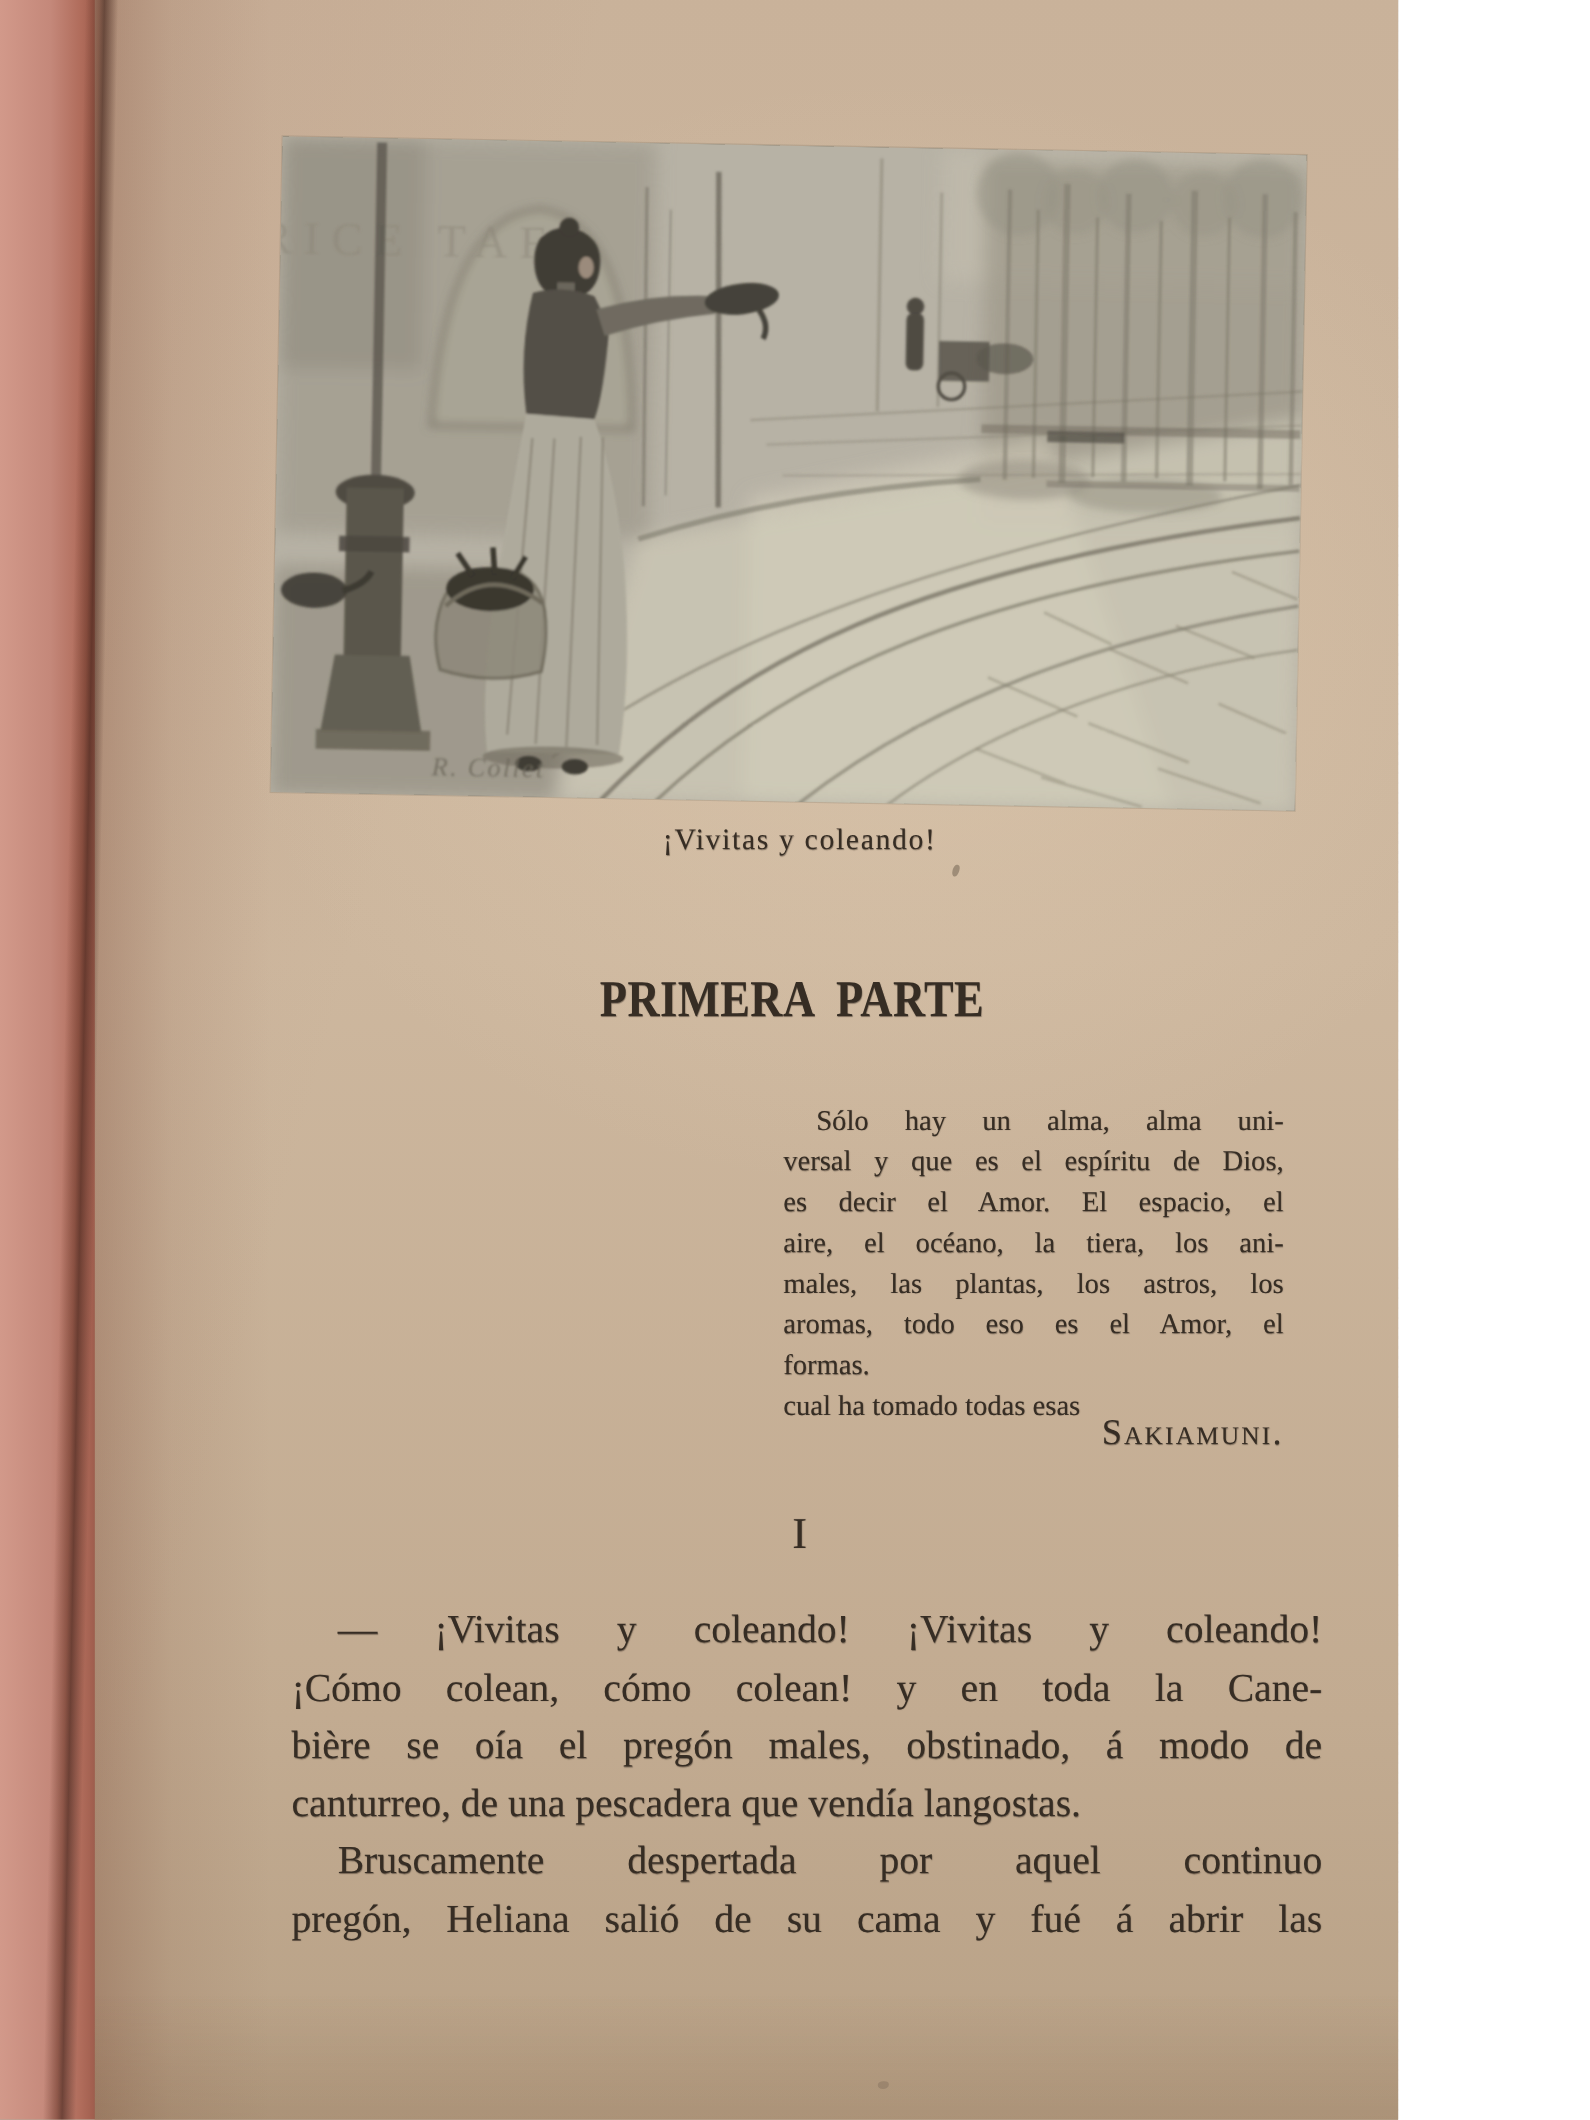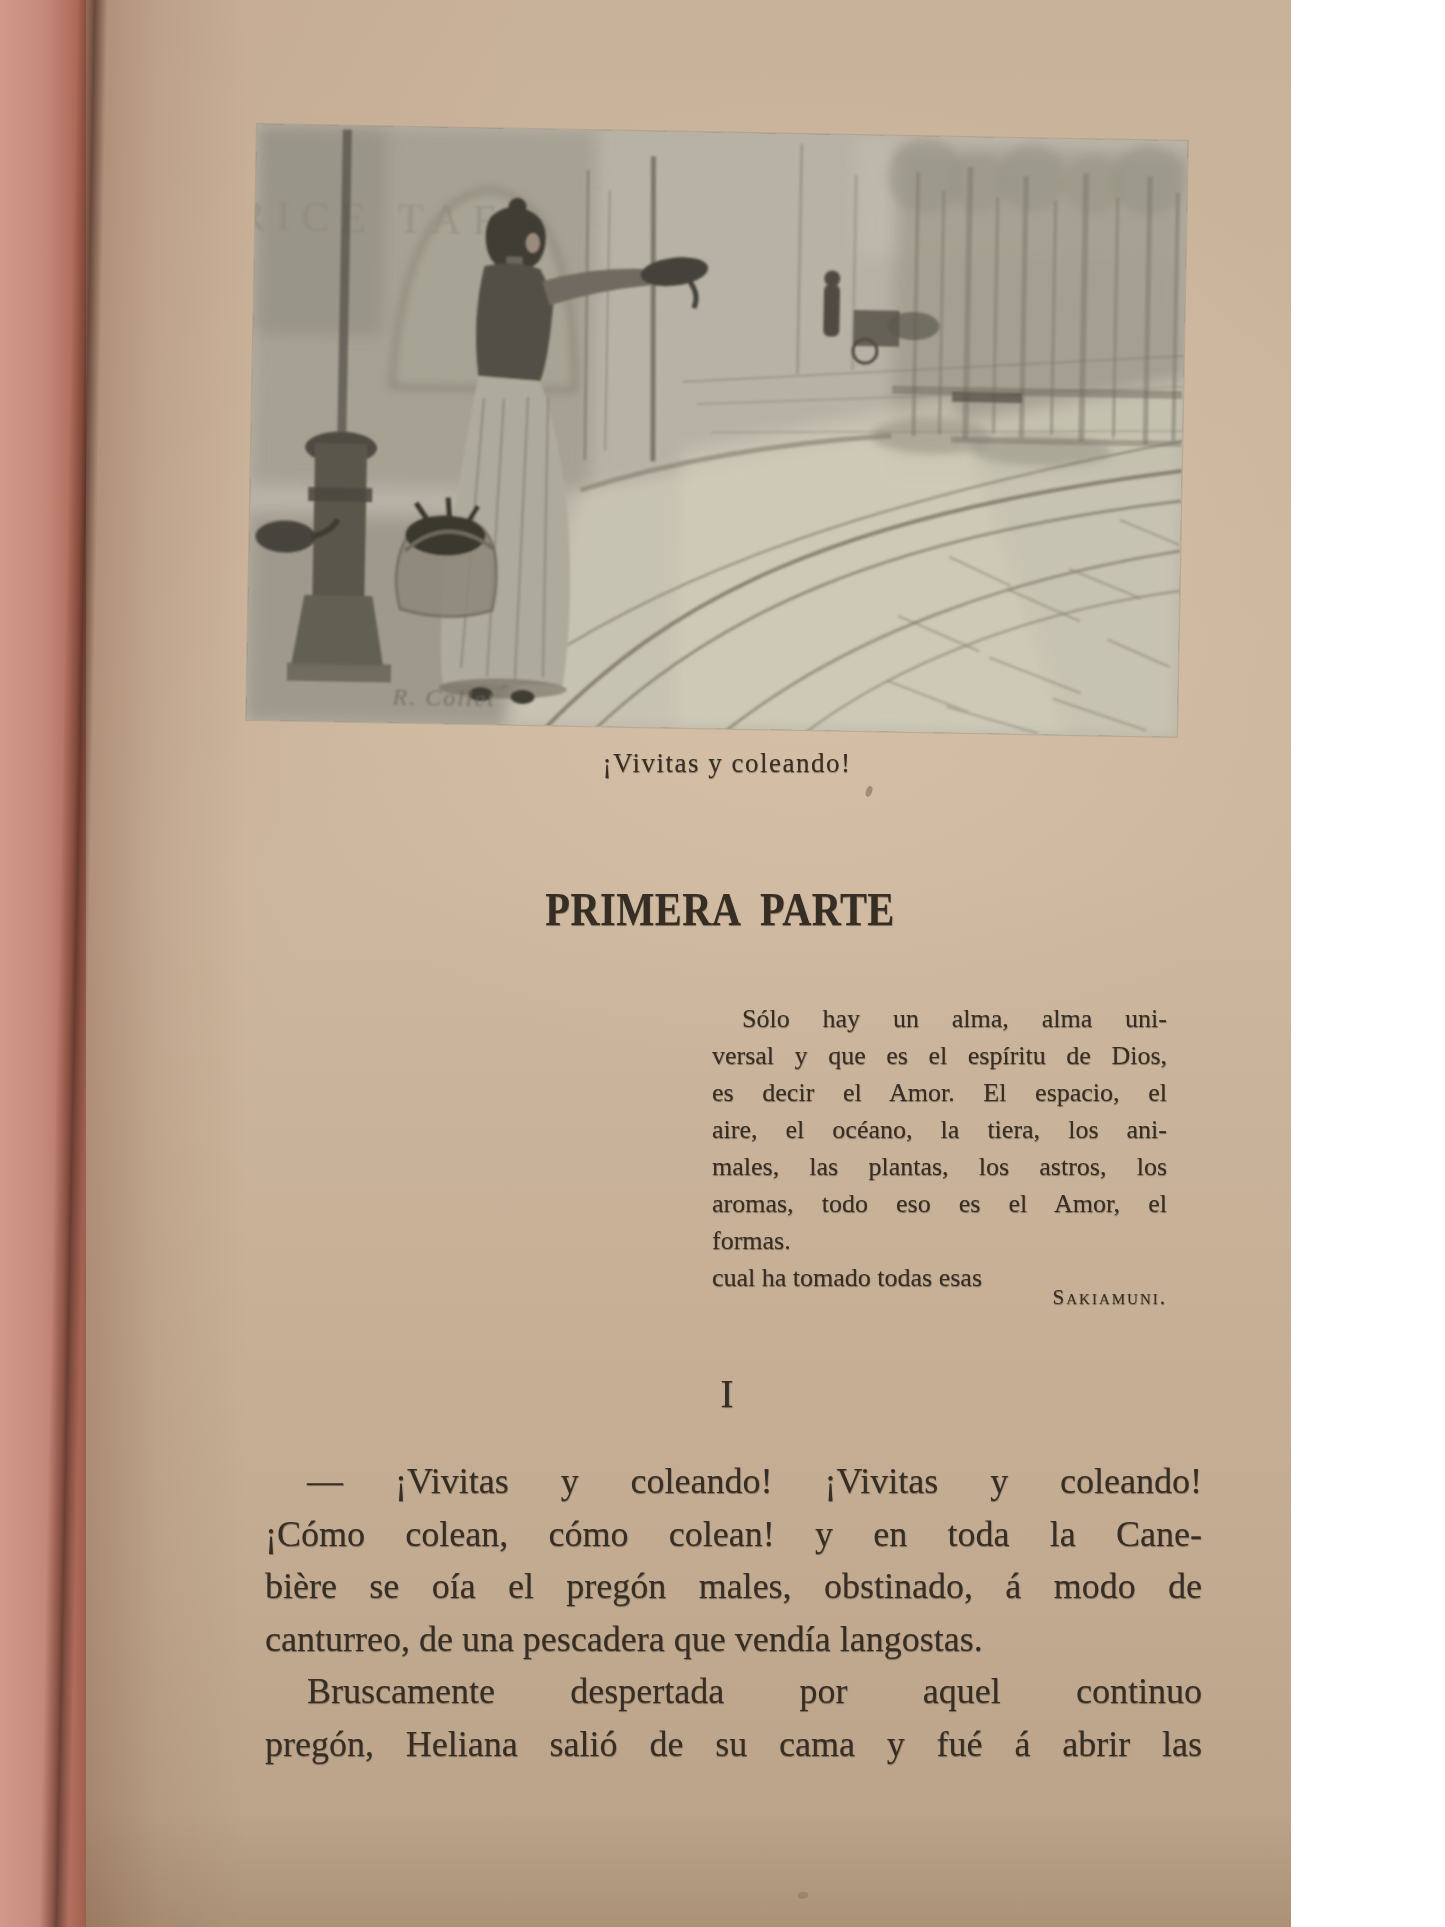--- a/index.html
+++ b/index.html
@@ -3,21 +3,21 @@
 <meta charset="utf-8">
 <style>
   html,body{margin:0;padding:0;}
   body{width:1445px;height:1927px;position:relative;overflow:hidden;
        font-family:"Liberation Serif","DejaVu Serif",serif;}
 
   
   .photo{position:absolute;inset:0;width:1271px;height:1927px;overflow:hidden;
     background:
       repeating-linear-gradient(to bottom, rgba(74,52,34,.30) 0 2px, rgba(205,180,148,.22) 2px 5px, rgba(140,110,80,.14) 5px 9px),
-      linear-gradient(to right,#9f8264,#b99b7a 55%,#a8885f); padding-left: 20px;}
+      linear-gradient(to right,#9f8264,#b99b7a 55%,#a8885f);}
 
   
   .wall{position:absolute;left:1240px;top:0;width:205px;height:480px;z-index:1;
     background:
       radial-gradient(circle 4px at 38px 42px, rgba(98,92,88,.55) 96%, transparent),
       radial-gradient(circle 3px at 104px 22px, rgba(98,92,88,.45) 96%, transparent),
       radial-gradient(circle 5px at 158px 76px, rgba(98,92,88,.5) 96%, transparent),
       radial-gradient(circle 3px at 66px 128px, rgba(98,92,88,.45) 96%, transparent),
       radial-gradient(circle 4px at 128px 168px, rgba(98,92,88,.5) 96%, transparent),
       radial-gradient(circle 3px at 44px 220px, rgba(98,92,88,.4) 96%, transparent),
@@ -67,21 +67,21 @@
   .ink{color:#362d24;text-shadow:0.4px 0.7px 0.9px rgba(45,36,28,.5);z-index:4;position:absolute;}
   .caption{left:257px;top:748px;width:940px;text-align:center;
     font-size:27px;letter-spacing:1.5px;}
   .heading{left:200px;top:882px;width:1040px;text-align:center;font-weight:700;
     font-size:47px;letter-spacing:.5px;word-spacing:12px;transform:scaleX(.86);}
   .epi{left:712px;top:1000px;width:455px;font-size:26px;line-height:37px;}
   .epi .line{text-align:justify;text-align-last:justify;}
   .epi .line:first-child{text-indent:30px;}
   .epi .line:last-child{text-align-last:left;}
   .attrib{left:712px;top:1285px;width:455px;text-align:right;
-    font-variant:small-caps;font-size:21px;letter-spacing:2px;}
+    font-variant:small-caps;font-size:33px;letter-spacing:2px;}
   .numeral{left:257px;top:1370px;width:940px;text-align:center;font-size:40px;}
   .bodytext{left:253px;top:1455px;width:937px;font-size:36px;line-height:52.5px;margin-left:12px;}
   .jpara .line{text-align:justify;text-align-last:justify;}
   .jpara .line:first-child{text-indent:42px;}
   .jpara .line:last-child{text-align-last:left;}
   .jpara.cont .line:last-child{text-align-last:justify;}
 
   
   .speck{position:absolute;z-index:4;background:#5f5142;border-radius:50% 40% 55% 45%;}
   .sp1{left:866px;top:786px;width:6px;height:11px;opacity:.45;transform:rotate(14deg);}

